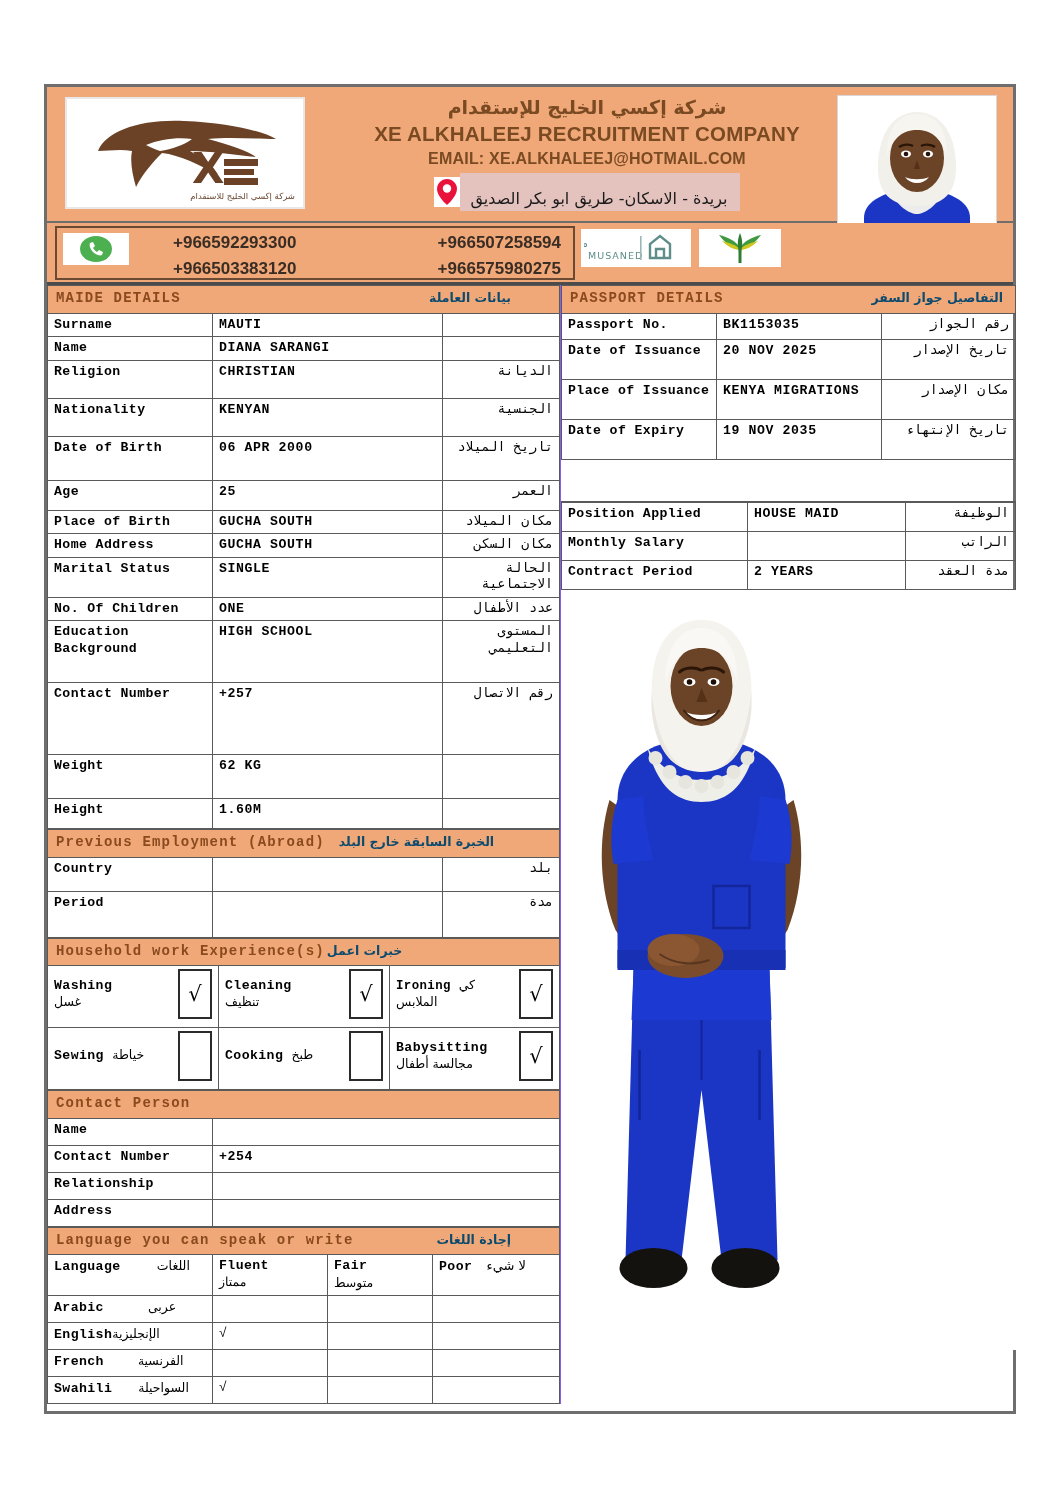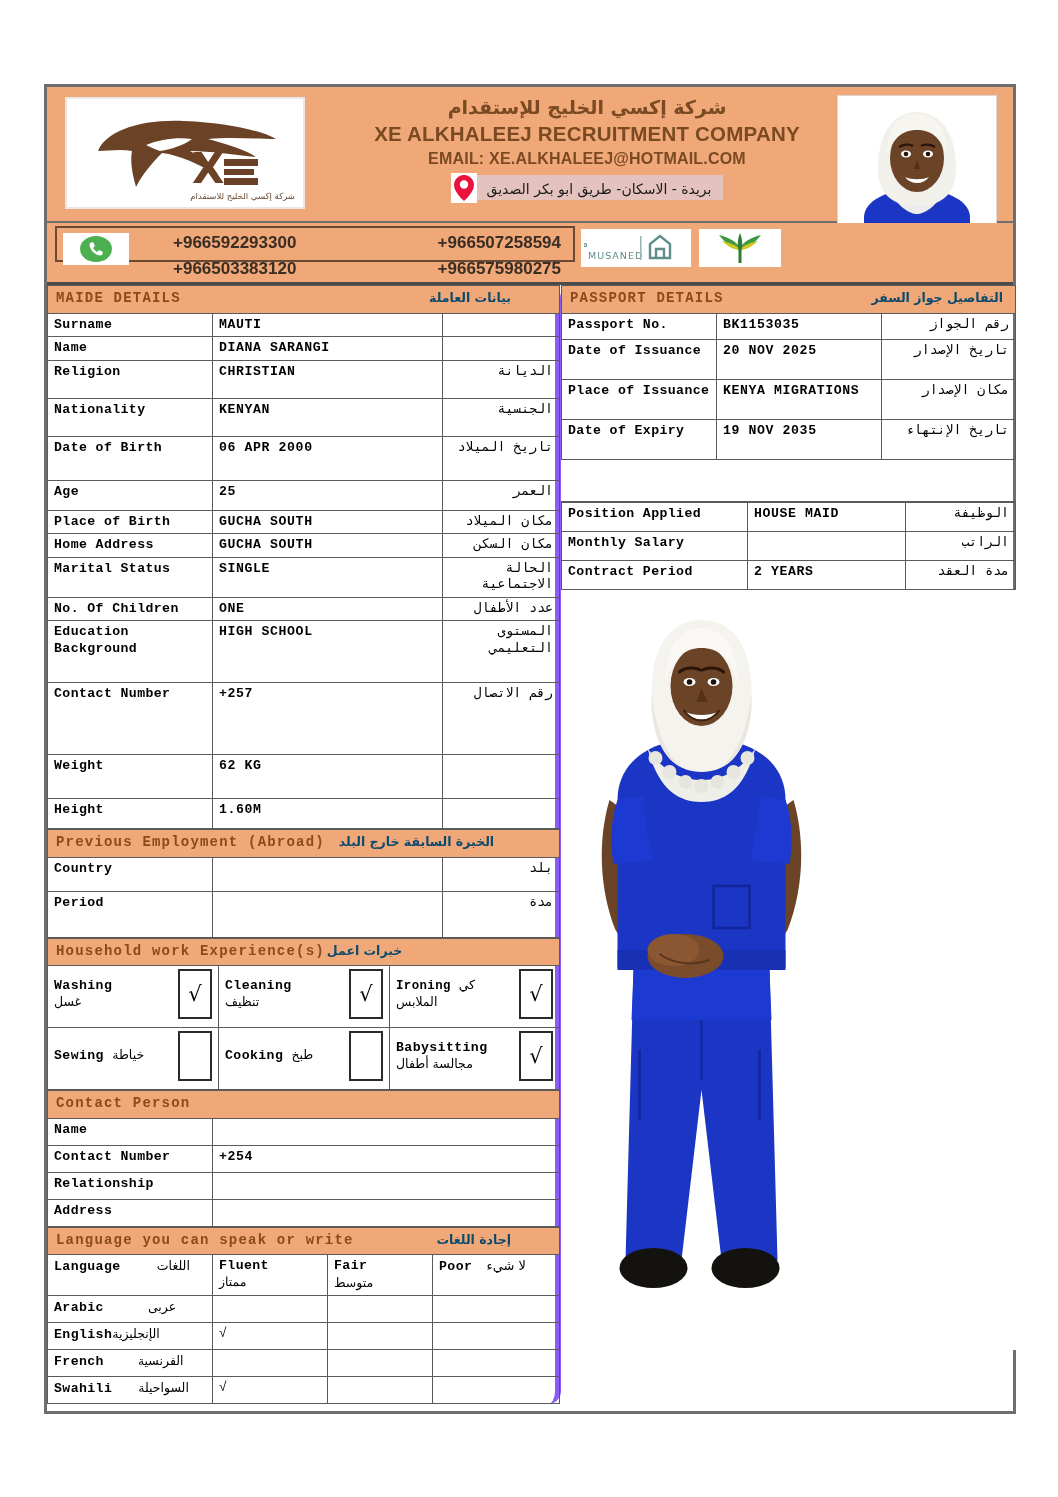--- a/index.html
+++ b/index.html
@@ -55,40 +55,40 @@
   }
   .t-en1 { font-size:20.5px; font-weight:bold; letter-spacing:.2px; line-height:1.4; }
   .t-en2 { font-size:16px; font-weight:bold; letter-spacing:.2px; line-height:1.4; }
   .addr-row {
     display:flex; align-items:center; justify-content:center;
     margin-top:2px;
   }
   .addr-pin { width:26px; height:30px; position:relative; flex:0 0 auto;
      background:#fff; display:flex; align-items:center; justify-content:center;}
   .addr-text {
-    background:#e4c2bd; padding:6px 12px 3px 10px;
+    background:#e4c2bd; padding:16px 12px 3px 10px;
     font-family:"DejaVu Sans", sans-serif; direction:rtl;
-    font-size:14px; color:#1b1b1b;
+    font-size:16px; color:#1b1b1b;
   }
   .photo-head {
     position:absolute; right:16px; top:8px;
     width:160px; height:152px;
     background:#fff; border:1px solid #d8d8d8;
     overflow:hidden;
   }
 
   
   .contact-strip {
     position:relative; height:62px;
     background:#f0a878;
     border-bottom:3px solid #4b4b4b;
   }
   .contact-box {
     position:absolute; left:8px; top:3px;
-    width:520px; height:36px;
+    width:520px; height:54px;
     border:2px solid #6b4a33;
     background:#f0a878;
   }
   .wa-icon {
     position:absolute; left:6px; top:5px;
     width:66px; height:32px; background:#fff;
     display:flex; align-items:center; justify-content:center;
   }
   .phones {
     position:absolute; left:110px; top:2px; right:6px;
@@ -104,21 +104,21 @@
     width:110px; height:38px; background:#fff;
     display:flex; align-items:center; justify-content:center;
   }
   .logo-palm {
     width:82px; height:38px; background:#fff;
     display:flex; align-items:center; justify-content:center;
   }
 
   
   .body-split { display:flex; width:100%; }
-  .col-left { width:514px; flex:0 0 514px; border-right:6px solid #8b5cf6;border-radius:13px; }
+  .col-left { width:514px; flex:0 0 514px; border-right:2px solid #8b5cf6; }
   .col-right { flex:1 1 auto; position:relative; }
 
   
   table.ft { width:100%; border-collapse:collapse; table-layout:fixed; }
   table.ft td {
     border:1px solid #5a5a5a;
     font-family:"Liberation Mono", monospace;
     font-size:13.2px; color:#000;
     padding:3px 6px;
     vertical-align:top;

